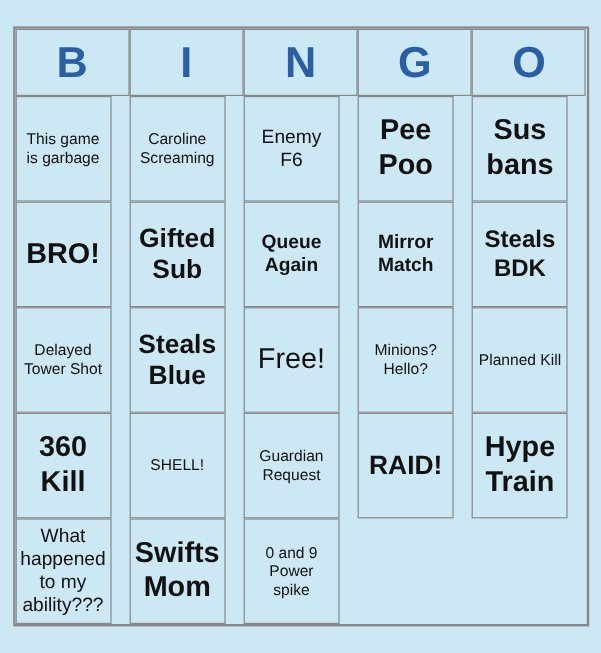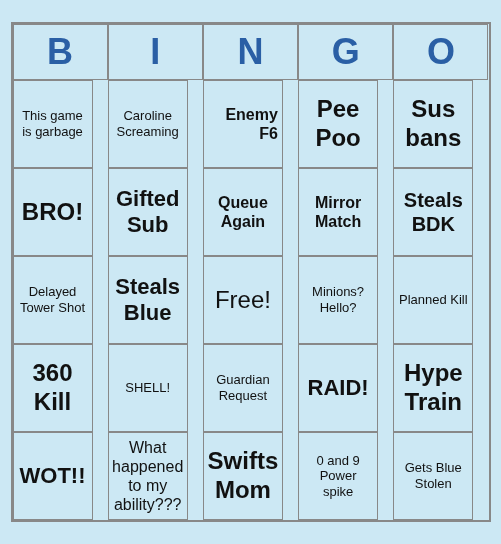--- a/index.html
+++ b/index.html
@@ -70,37 +70,35 @@
   <div class="bingo-header">
   <div class="bingo-header-cell">B</div>
       <div class="bingo-header-cell">I</div>
       <div class="bingo-header-cell">N</div>
       <div class="bingo-header-cell">G</div>
       <div class="bingo-header-cell">O</div>
     </div>
   <div class="bingo-grid">
   <div class="bingo-cell">This game is garbage</div>
       <div class="bingo-cell">Caroline Screaming</div>
-      <div class="bingo-cell" style="font-size: 16px; font-weight: bold; text-align: right;">Enemy F6</div>
+      <div class="bingo-cell" style="font-size: 16px; font-weight: normal;">Enemy F6</div>
       <div class="bingo-cell xlarge">Pee Poo</div>
       <div class="bingo-cell xlarge">Sus bans</div>
       <div class="bingo-cell xlarge">BRO!</div>
       <div class="bingo-cell large-text">Gifted Sub</div>
       <div class="bingo-cell" style="font-size: 16px; font-weight: bold; text-align: center;">Queue Again</div>
       <div class="bingo-cell" style="font-size: 16px; font-weight: bold;">Mirror Match</div>
       <div class="bingo-cell" style="font-size: 20px; font-weight: bold;">Steals BDK</div>
       <div class="bingo-cell">Delayed Tower Shot</div>
       <div class="bingo-cell large-text">Steals Blue</div>
       <div class="bingo-cell free">Free!</div>
       <div class="bingo-cell">Minions? Hello?</div>
       <div class="bingo-cell">Planned Kill</div>
       <div class="bingo-cell xlarge">360 Kill</div>
       <div class="bingo-cell">SHELL!</div>
       <div class="bingo-cell">Guardian Request</div>
       <div class="bingo-cell large-text">RAID!</div>
       <div class="bingo-cell xlarge">Hype Train</div>
-      <div class="bingo-cell large-text">WOT!!</div>
       <div class="bingo-cell" style="font-size: 16px;">What happened to my ability???</div>
       <div class="bingo-cell xlarge">Swifts Mom</div>
       <div class="bingo-cell">0 and 9 Power spike</div>
-      <div class="bingo-cell">Gets Blue Stolen</div>
     </div>
 </div>
 
 </body></html>

